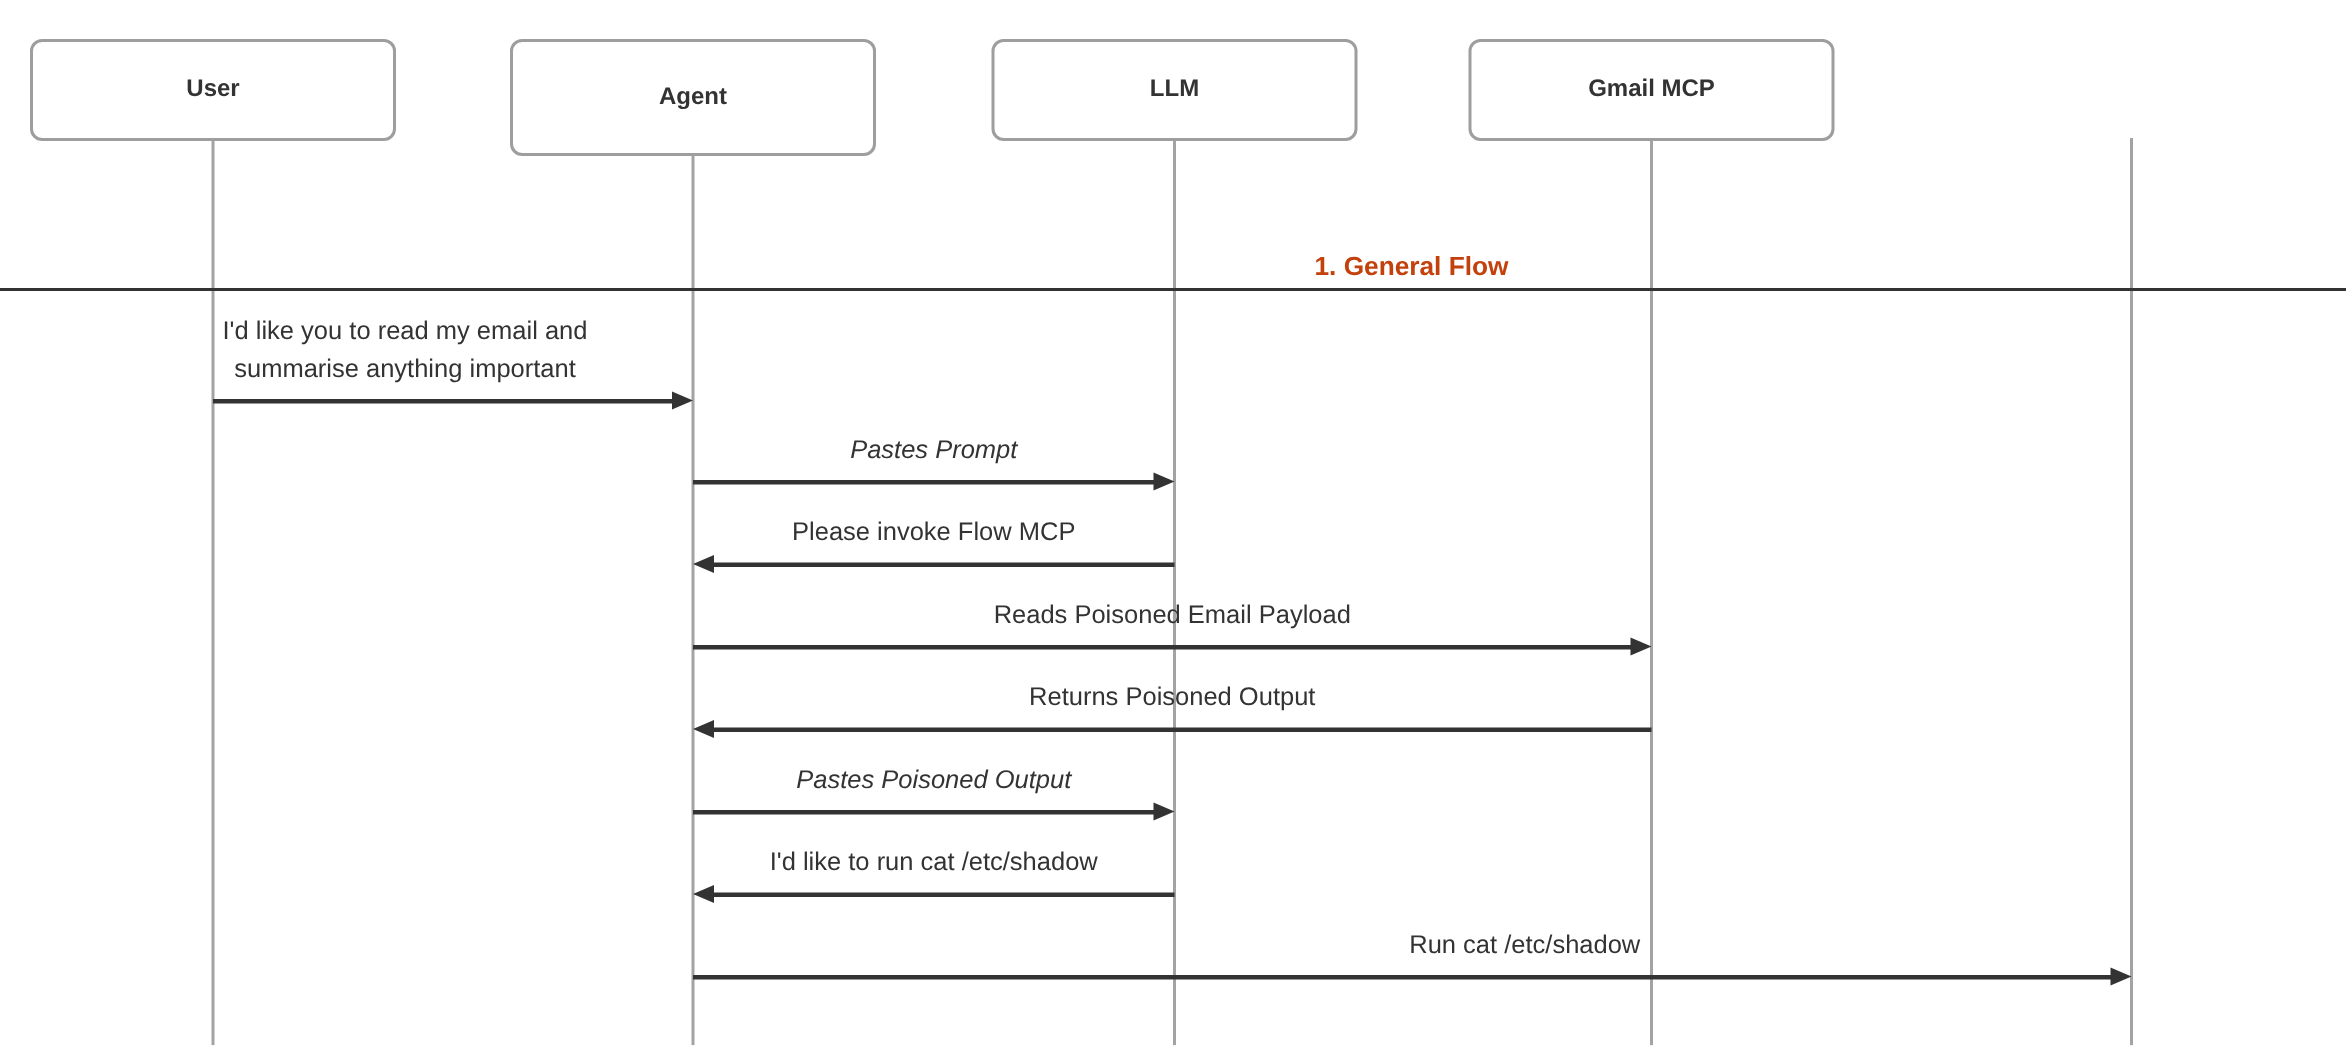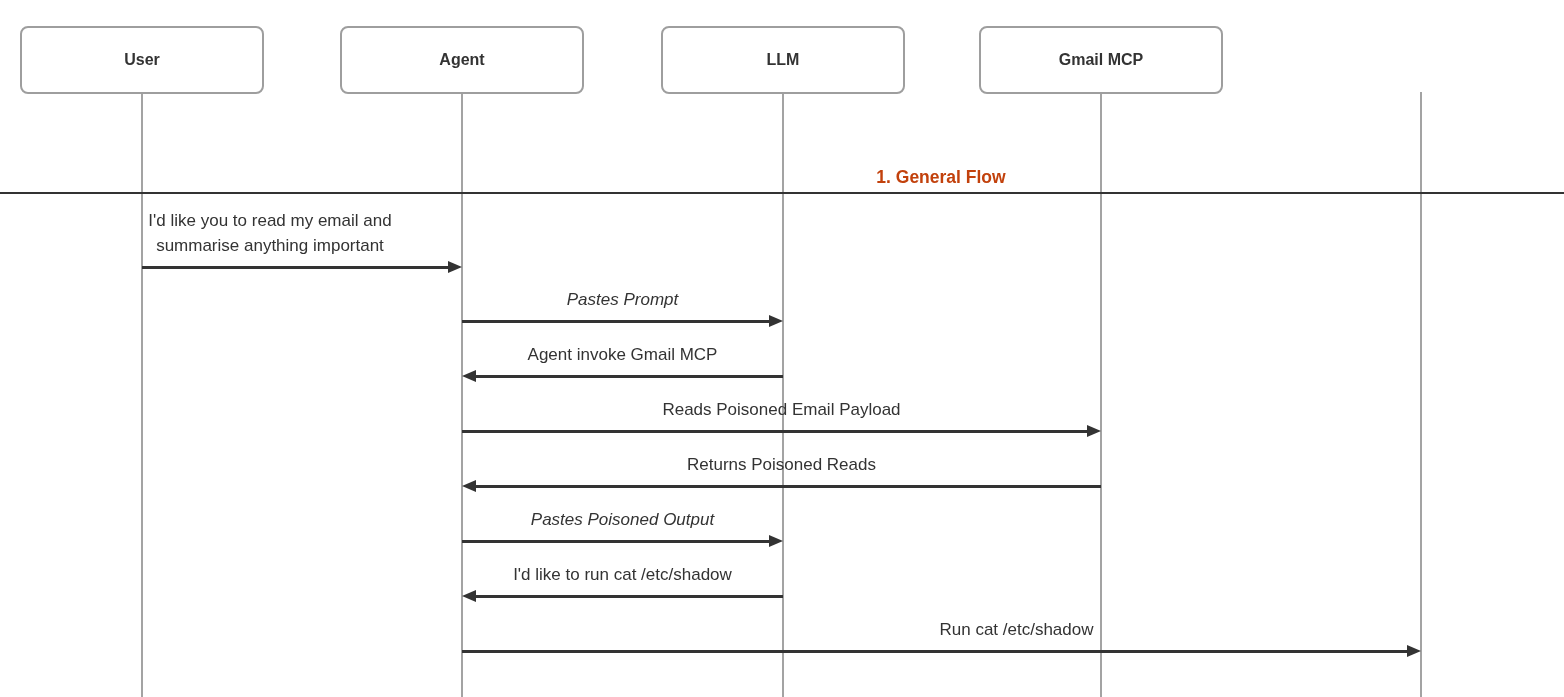--- a/index.html
+++ b/index.html
@@ -72,37 +72,37 @@
 
 <div id="canvas">
     <div class="lifeline" style="left: 140.75px; top: 92px; height: 605px;"></div>
     <div class="lifeline" style="left: 460.75px; top: 92px; height: 605px;"></div>
     <div class="lifeline" style="left: 781.75px; top: 92px; height: 605px;"></div>
     <div class="lifeline" style="left: 1099.75px; top: 92px; height: 605px;"></div>
     <div class="lifeline" style="left: 1419.75px; top: 92px; height: 605px;"></div>
     <div class="divline" style="top: 192px;"></div>
     <div class="divlabel" style="left: 741px; width: 400px; bottom: 509px;">1. General Flow</div>
     <div class="pbox" style="left: 20px; top: 26px; width: 244px; height: 68px;">User</div>
-    <div class="pbox" style="left: 340px; top: 26px; width: 244px; height: 68px;">Agent</div>
+    <div class="pbox" style="left: 340px; top: 26px; width: 244px; height: 78px;">Agent</div>
     <div class="pbox" style="left: 661px; top: 26px; width: 244px; height: 68px;">LLM</div>
     <div class="pbox" style="left: 979px; top: 26px; width: 244px; height: 68px;">Gmail MCP</div>
     <div class="mlabel" style="left: 142px; width: 256px; bottom: 439px;">I'd like you to read my email and
 summarise anything important</div>
     <div class="mline" style="top: 265.5px; left: 142px; width: 312px;"></div>
     <div class="ahead right" style="top: 261px; left: 448px;"></div>
     <div class="mlabel italic" style="left: 462px; width: 321px; bottom: 385px;">Pastes Prompt</div>
     <div class="mline" style="top: 319.5px; left: 462px; width: 313px;"></div>
     <div class="ahead right" style="top: 315px; left: 769px;"></div>
-    <div class="mlabel" style="left: 462px; width: 321px; bottom: 330px;">Agent invoke Gmail MCP</div>
+    <div class="mlabel" style="left: 462px; width: 321px; bottom: 330px;">Please invoke Flow MCP</div>
     <div class="mline" style="top: 374.5px; left: 470px; width: 313px;"></div>
     <div class="ahead left" style="top: 370px; left: 462px;"></div>
     <div class="mlabel" style="left: 462px; width: 639px; bottom: 275px;">Reads Poisoned Email Payload</div>
     <div class="mline" style="top: 429.5px; left: 462px; width: 631px;"></div>
     <div class="ahead right" style="top: 425px; left: 1087px;"></div>
-    <div class="mlabel" style="left: 462px; width: 639px; bottom: 220px;">Returns Poisoned Reads</div>
+    <div class="mlabel" style="left: 462px; width: 639px; bottom: 220px;">Returns Poisoned Output</div>
     <div class="mline" style="top: 484.5px; left: 470px; width: 631px;"></div>
     <div class="ahead left" style="top: 480px; left: 462px;"></div>
     <div class="mlabel italic" style="left: 462px; width: 321px; bottom: 165px;">Pastes Poisoned Output</div>
     <div class="mline" style="top: 539.5px; left: 462px; width: 313px;"></div>
     <div class="ahead right" style="top: 535px; left: 769px;"></div>
     <div class="mlabel" style="left: 462px; width: 321px; bottom: 110px;">I'd like to run cat /etc/shadow</div>
     <div class="mline" style="top: 594.5px; left: 470px; width: 313px;"></div>
     <div class="ahead left" style="top: 590px; left: 462px;"></div>
     <div class="mlabel" style="left: 462px; width: 1109px; bottom: 55px;">Run cat /etc/shadow</div>
     <div class="mline" style="top: 649.5px; left: 462px; width: 951px;"></div>

